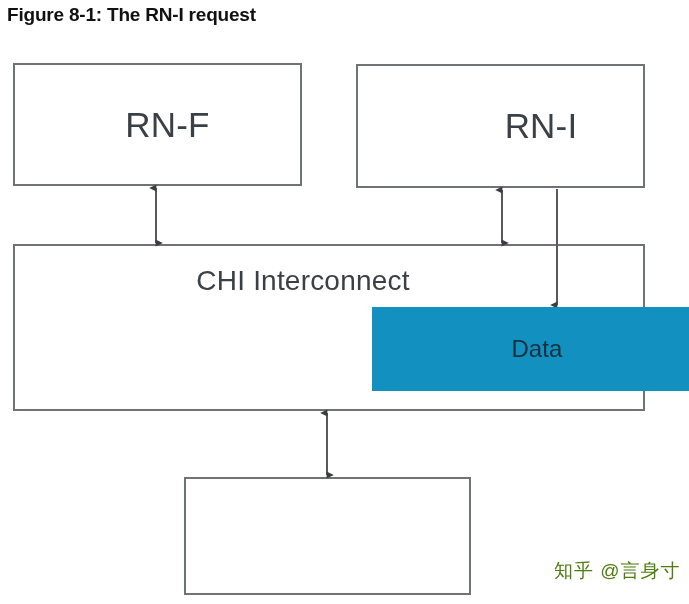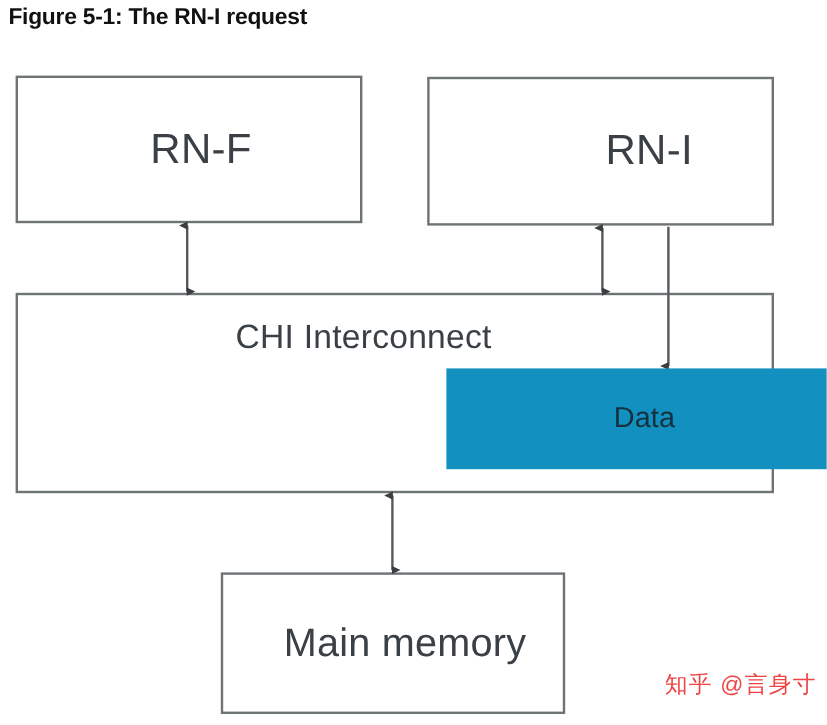--- a/index.html
+++ b/index.html
@@ -103,43 +103,42 @@
     height: 604px;
     pointer-events: none;
   }
 
   
   #watermark {
     position: absolute;
     left: 554px;
     top: 558px;
     font-size: 19px;
-    color: #ef4444;
+    color: #4d7c0f;
     white-space: nowrap;
     letter-spacing: 1px;
   }
 </style>
 </head>
 <body>
 
 <div id="figure-root">
 
-  <div class="figure-title">Figure 5-1: The RN-I request</div>
+  <div class="figure-title">Figure 8-1: The RN-I request</div>
 
   <div class="node-box" id="rnf-box"></div>
   <div class="node-label" id="rnf-label">RN-F</div>
 
   <div class="node-box" id="rni-box"></div>
   <div class="node-label" id="rni-label">RN-I</div>
 
   <div class="node-box" id="chi-box"></div>
   <div class="node-label" id="chi-label">CHI Interconnect</div>
 
   <div class="node-box" id="mem-box"></div>
-  <div class="node-label" id="mem-label">Main memory</div>
 
   <svg id="connectors" viewBox="0 0 689 604" xmlns="http://www.w3.org/2000/svg">
     <defs>
       <marker id="arrow-up" markerWidth="8" markerHeight="8" refX="4" refY="7.2" orient="auto" markerUnits="userSpaceOnUse">
         <path d="M4,0.4 L7.4,7.6 L0.6,7.6 Z" fill="#3b3d3f"></path>
       </marker>
       <marker id="arrow-down" markerWidth="8" markerHeight="8" refX="4" refY="0.8" orient="auto" markerUnits="userSpaceOnUse">
         <path d="M4,7.6 L0.6,0.4 L7.4,0.4 Z" fill="#3b3d3f"></path>
       </marker>
     </defs>

